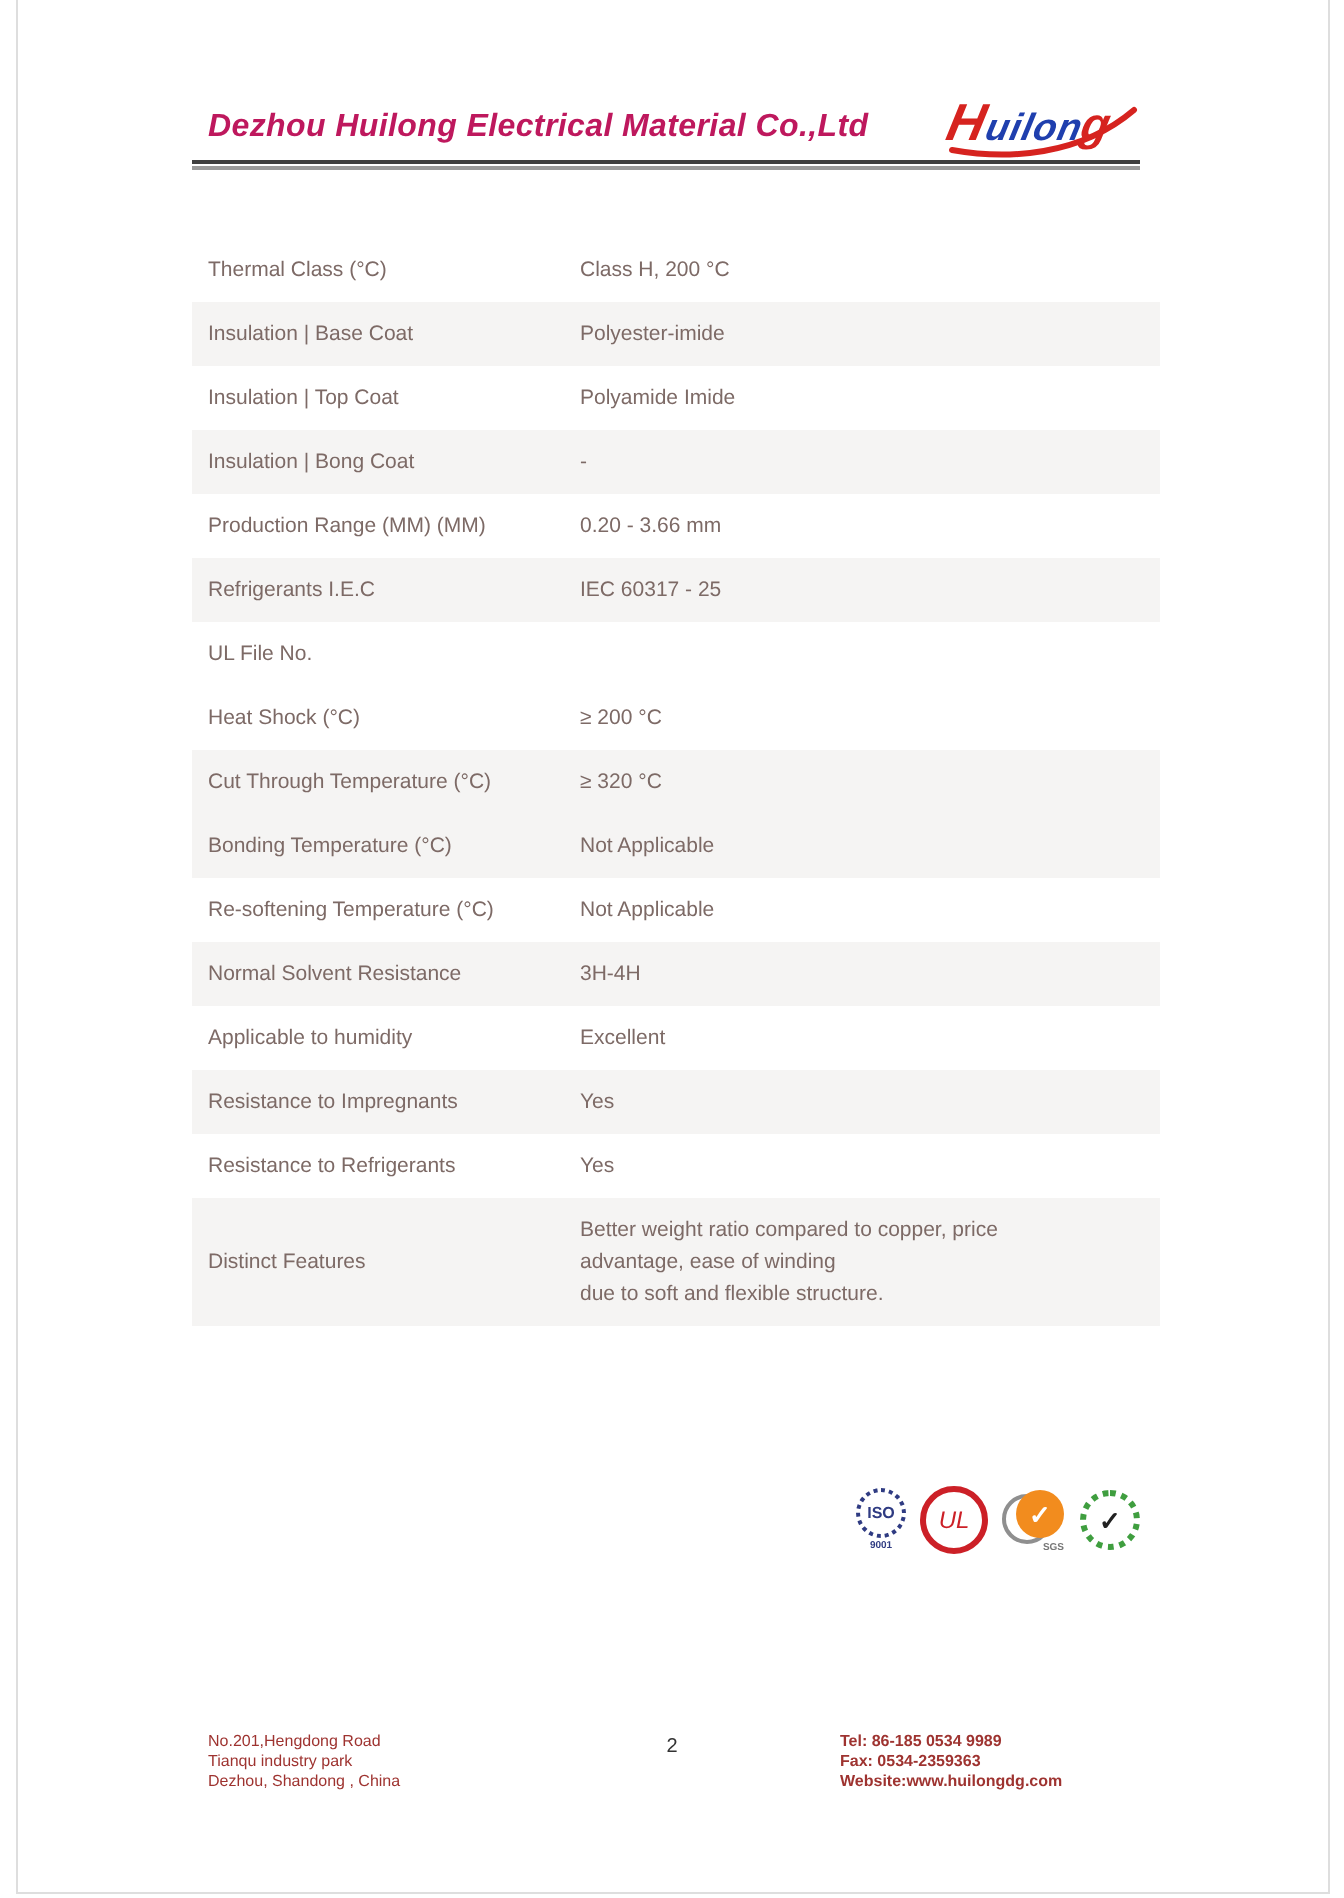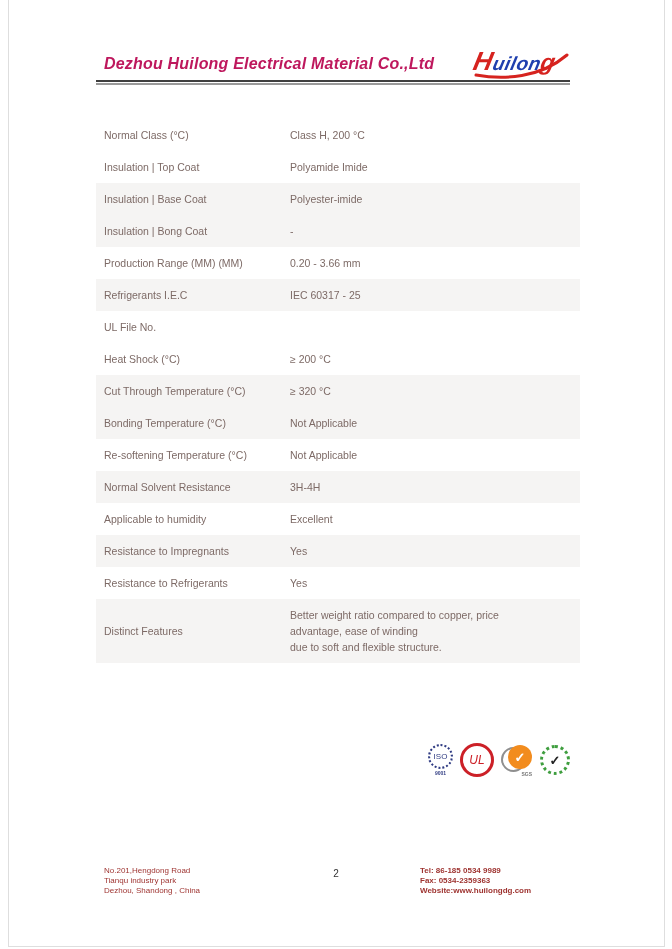--- a/index.html
+++ b/index.html
@@ -32,21 +32,21 @@
   .row{display:flex;min-height:32px;align-items:center;}
   .row.alt{background:var(--row-alt,#f5f4f3);}
   .row.tall{min-height:64px;}
   .cell{font-size:10.5px;color:var(--table-text,#7d6a66);}
   .cell.label{width:186px;padding-left:8px;flex:none;}
   .cell.value{flex:1;white-space:pre-line;line-height:16px;padding-right:6px;}
   
   .certs{position:absolute;top:743px;left:428px;width:142px;display:flex;align-items:center;justify-content:flex-end;gap:7px;}
   .badge-iso{display:flex;flex-direction:column;align-items:center;}
   .iso-circle{width:25px;height:25px;border-radius:50%;border:2px dotted var(--iso-navy,#2f3b82);box-sizing:border-box;display:flex;align-items:center;justify-content:center;}
-  .iso-text{font-size:8px;font-weight:normal;color:var(--iso-navy,#2f3b82);}
+  .iso-text{font-size:8px;font-weight:bold;color:var(--iso-navy,#2f3b82);}
   .iso-sub{font-size:5px;font-weight:bold;color:var(--iso-navy,#2f3b82);margin-top:1px;}
   .badge-ul{width:34px;height:34px;border-radius:50%;border:3px solid var(--ul-red,#cc2027);box-sizing:border-box;display:flex;align-items:center;justify-content:center;}
   .ul-text{font-size:12px;font-weight:normal;font-style:italic;color:var(--ul-red,#cc2027);}
   .badge-sgs{position:relative;width:32px;height:34px;}
   .sgs-ring{position:absolute;left:0;bottom:5px;width:25px;height:25px;border:2px solid #8f8f8f;border-radius:50%;box-sizing:border-box;}
   .sgs-circle{position:absolute;right:1px;top:2px;width:24px;height:24px;border-radius:50%;background:var(--sgs-orange,#f28c1e);display:flex;align-items:center;justify-content:center;color:#fff;font-size:13px;font-weight:bold;}
   .sgs-label{position:absolute;right:1px;bottom:0;font-size:5px;font-weight:bold;color:#777;}
   .badge-wreath{width:30px;height:30px;border-radius:50%;border:3px dotted var(--wreath-green,#3f9e3f);box-sizing:border-box;display:flex;align-items:center;justify-content:center;background:#fff;}
   .wreath-check{color:#222;font-size:13px;font-weight:bold;}
   
@@ -65,32 +65,32 @@
   <svg class="logo-swoosh" viewBox="0 0 96 32" xmlns="http://www.w3.org/2000/svg">
     <path d="M2 27 C 30 32, 66 30, 93 7" stroke="#d6231f" stroke-width="3" fill="none" stroke-linecap="round"></path>
   </svg>
   <span class="seg seg-h">H</span><span class="seg seg-mid">uilon</span><span class="seg seg-g">g</span>
 </div>
 
 <div class="header-rule"></div>
 
 <div class="spec-table">
   <div class="row">
-    <div class="cell label">Normal Class (°C)</div>
+    <div class="cell label">Thermal Class (°C)</div>
     <div class="cell value">Class H, 200 °C</div>
+  </div>
+
+  <div class="row alt">
+    <div class="cell label">Insulation | Base Coat</div>
+    <div class="cell value">Polyester-imide</div>
   </div>
 
   <div class="row">
     <div class="cell label">Insulation | Top Coat</div>
     <div class="cell value">Polyamide Imide</div>
-  </div>
-
-  <div class="row alt">
-    <div class="cell label">Insulation | Base Coat</div>
-    <div class="cell value">Polyester-imide</div>
   </div>
 
   <div class="row alt">
     <div class="cell label">Insulation | Bong Coat</div>
     <div class="cell value">-</div>
   </div>
 
   <div class="row">
     <div class="cell label">Production Range (MM) (MM)</div>
     <div class="cell value">0.20 - 3.66 mm</div>

